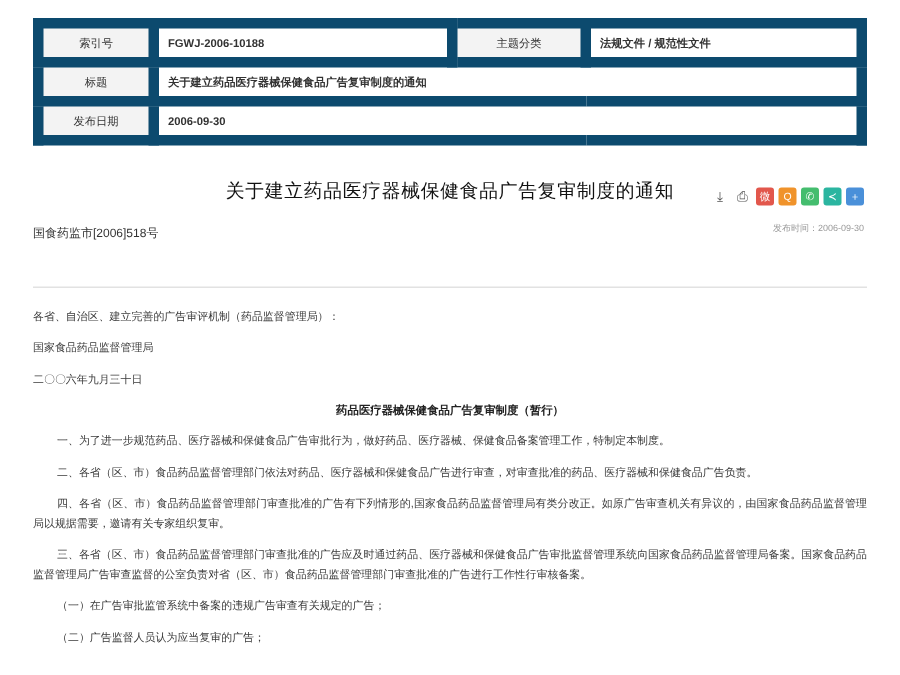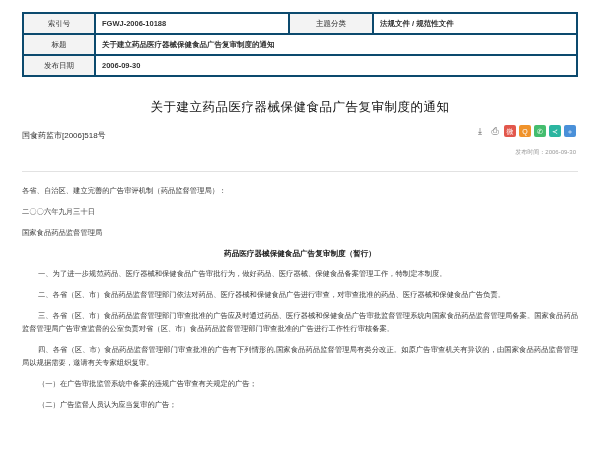--- a/index.html
+++ b/index.html
@@ -24,21 +24,21 @@
   }
 
   
   table.meta {
     width: 556px;
     border-collapse: collapse;
     table-layout: fixed;
     margin: 0 auto;
   }
   table.meta td {
-    border: 2px solid #0c4a6e;
+    border: 7px solid #0c4a6e;
     height: 19px;
     padding: 0 6px;
     font-size: 7.5px;
     color: #333;
     vertical-align: middle;
     line-height: 12px;
   }
   td.lbl {
     background: #f3f3f3;
     text-align: center;
@@ -172,26 +172,26 @@
     <span class="tb-ico teal">≺</span>
     <span class="tb-ico blue">＋</span>
   </div>
 
   <div class="pubdate">发布时间：2006-09-30</div>
 
   <div class="rule"></div>
 
   <div class="body">
     <p>各省、自治区、建立完善的广告审评机制（药品监督管理局）：</p>
+    <p class="sign">国家食品药品监督管理局</p>
     <p class="sign">二〇〇六年九月三十日</p>
-    <p class="sign">国家食品药品监督管理局</p>
 
     <div class="sec-title">药品医疗器械保健食品广告复审制度（暂行）</div>
 
     <p class="indent">一、为了进一步规范药品、医疗器械和保健食品广告审批行为，做好药品、医疗器械、保健食品备案管理工作，特制定本制度。</p>
     <p class="indent">二、各省（区、市）食品药品监督管理部门依法对药品、医疗器械和保健食品广告进行审查，对审查批准的药品、医疗器械和保健食品广告负责。</p>
+    <p class="indent">四、各省（区、市）食品药品监督管理部门审查批准的广告有下列情形的,国家食品药品监督管理局有类分改正。如原广告审查机关有异议的，由国家食品药品监督管理局以规据需要，邀请有关专家组织复审。</p>
     <p class="indent">三、各省（区、市）食品药品监督管理部门审查批准的广告应及时通过药品、医疗器械和保健食品广告审批监督管理系统向国家食品药品监督管理局备案。国家食品药品监督管理局广告审查监督的公室负责对省（区、市）食品药品监督管理部门审查批准的广告进行工作性行审核备案。</p>
-    <p class="indent">四、各省（区、市）食品药品监督管理部门审查批准的广告有下列情形的,国家食品药品监督管理局有类分改正。如原广告审查机关有异议的，由国家食品药品监督管理局以规据需要，邀请有关专家组织复审。</p>
     <p class="indent">（一）在广告审批监管系统中备案的违规广告审查有关规定的广告；</p>
     <p class="indent">（二）广告监督人员认为应当复审的广告；</p>
   </div>
 
 </div>
 
 </body></html>

